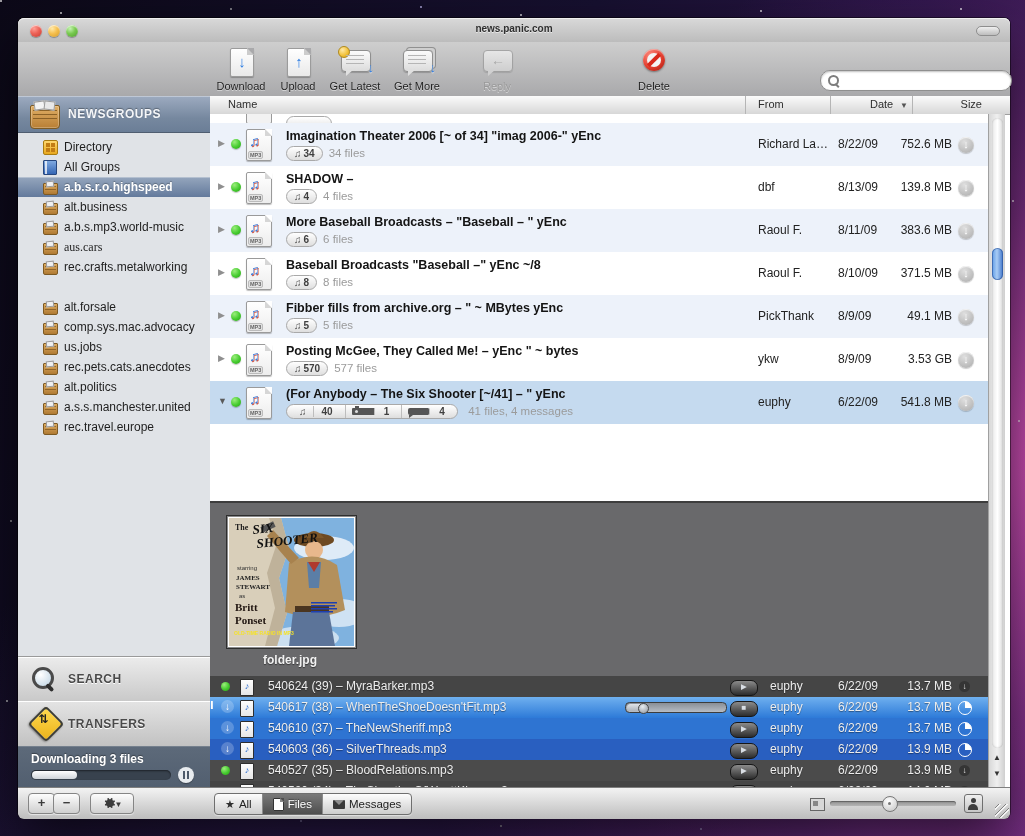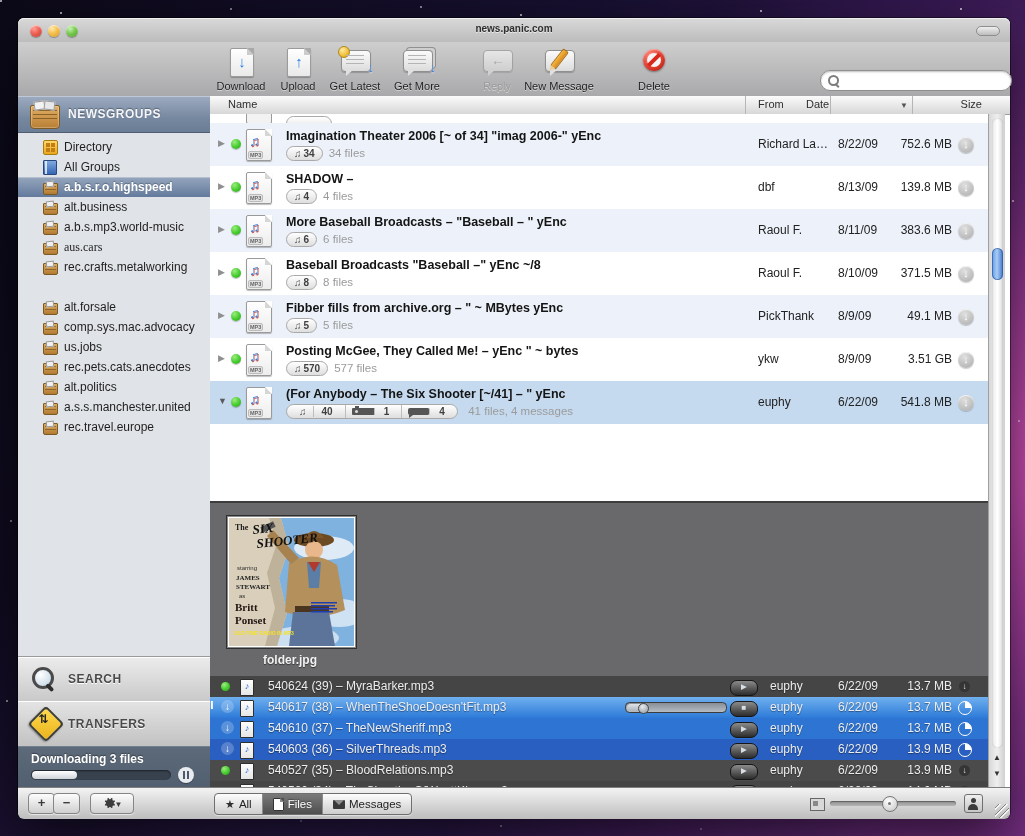--- a/index.html
+++ b/index.html
@@ -256,27 +256,20 @@
         </div>
       <div class="a tb-label">Get More</div>
     </div>
     <div class="a tb-item disabled" style="left:456px;width:46px;">
       <div class="a bubble" style="opacity:.6;">
           <div class="a replyarr">←</div>
           <div class="a tail"></div>
         </div>
       <div class="a tb-label">Reply</div>
     </div>
-    <div class="a tb-item" style="left:502px;width:78px;">
-      <div class="a bubble">
-          <div class="a tail"></div>
-          <div class="a pencil"></div>
-        </div>
-      <div class="a tb-label">New Message</div>
-    </div>
     <div class="a tb-item" style="left:608px;width:56px;">
       <div class="a noicon"></div>
       <div class="a tb-label">Delete</div>
     </div>
     <div class="a searchbox">
       <div class="a mag" style="left:7px;top:4px;"></div>
     </div>
     <div class="a search-label">Search Posts</div>
   </div>
 
@@ -392,21 +385,21 @@
       <div class="a tp-pause"></div>
       <div class="a tp-detail">13.1 MB of 41.3 MB – about 30 sec…</div>
     </div>
   </div>
 
   <div class="a content">
 
     <div class="a thead">
       <div class="a th" style="left:18px;">Name</div>
       <div class="a th" style="left:548px;">From</div>
-      <div class="a th" style="left:596px;">Date</div>
+      <div class="a th" style="left:660px;">Date</div>
       <div class="a sort-tri" style="left:690px;">▼</div>
       <div class="a th" style="left:620px;width:152px;text-align:right;">Size</div>
       <div class="a th-sep" style="left:535px;"></div>
       <div class="a th-sep" style="left:620px;"></div>
       <div class="a th-sep" style="left:702px;"></div>
     </div>
 
     <div class="a partialrow">
       <div class="a pr-icon"></div>
         <div class="a pr-pill"></div>
@@ -499,21 +492,21 @@
         <div class="a gdot"></div>
         <div class="a mp3icon">
             <div class="a fold"></div>
             <div class="a notes">♫</div>
             <div class="a tag">MP3</div>
           </div>
         <div class="a ptitle">Posting McGee, They Called Me! – yEnc " ~ bytes</div>
         <div class="a badges"><span class="pillbadge"><span class="note-g">♫</span><span>570</span></span><span class="fileslabel">577 files</span></div>
         <div class="a pfrom">ykw</div>
         <div class="a pdate">8/9/09</div>
-        <div class="a psize">3.51 GB</div>
+        <div class="a psize">3.53 GB</div>
         <div class="a dlbtn"></div>
       </div>
 
       <div class="a prow selected" style="top:258px;">
         <div class="a disc" style="color:#5a5a5a;">▼</div>
         <div class="a gdot"></div>
         <div class="a mp3icon">
             <div class="a fold"></div>
             <div class="a notes">♫</div>
             <div class="a tag">MP3</div>

